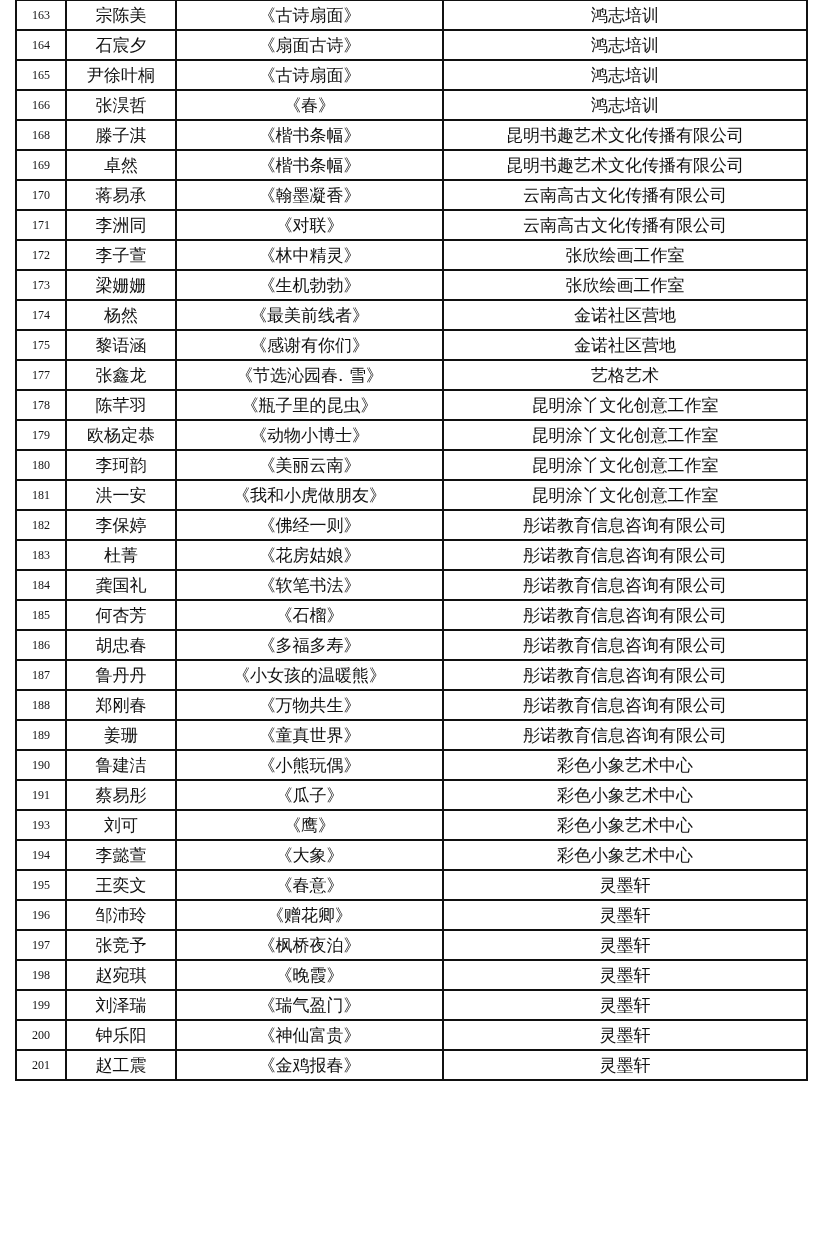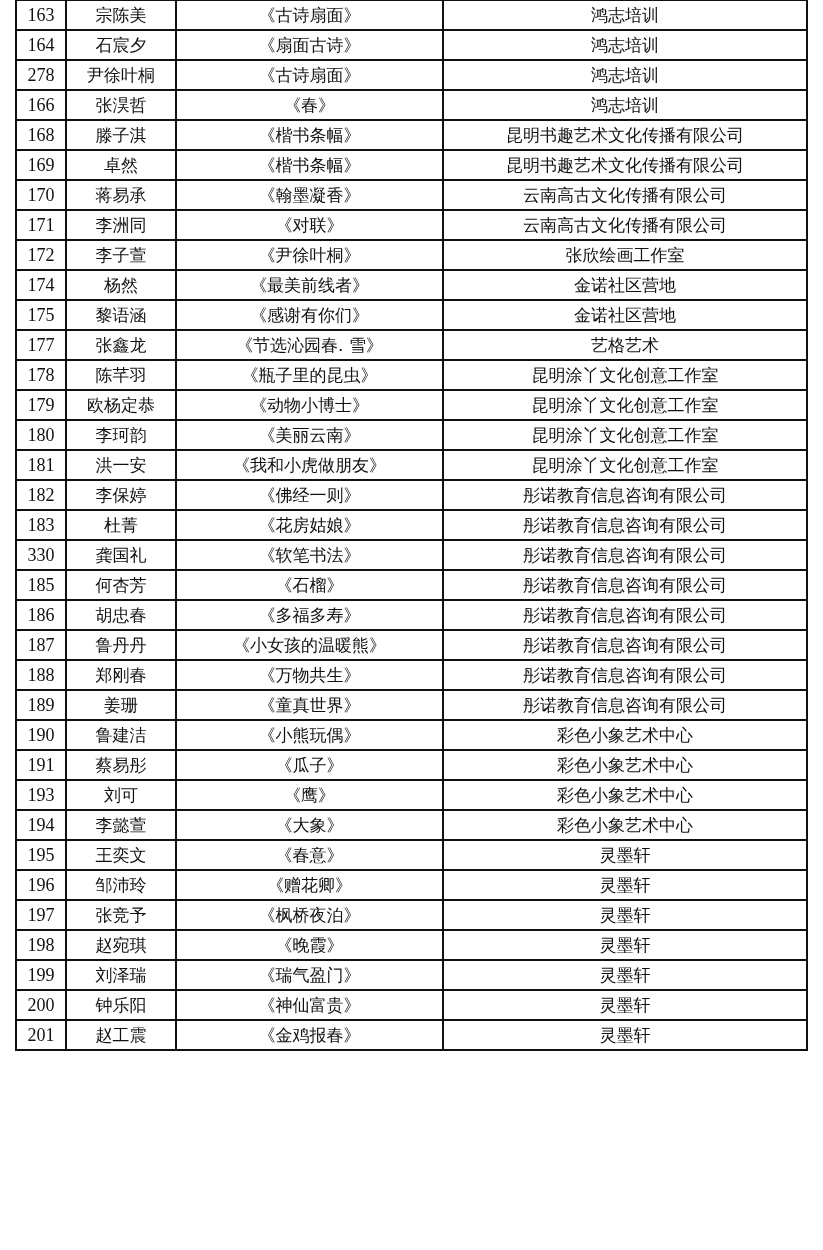--- a/index.html
+++ b/index.html
@@ -2,21 +2,21 @@
 <html><head>
 <meta charset="utf-8">
 <style>
   html, body { margin: 0; padding: 0; background: #ffffff; }
   body { width: 823px; height: 1250px; overflow: hidden; position: relative;
          font-family: "DejaVu Serif", "Liberation Serif", serif; color: #111; }
   .sheet { position: absolute; left: 15px; top: -1px; }
   table { border-collapse: collapse; table-layout: fixed; }
   td { border: 2px solid #111; height: 28px; padding: 0; text-align: center;
        vertical-align: middle; font-size: 17px; line-height: 28px; white-space: nowrap; overflow: hidden; }
-  td.no { font-family: "Liberation Serif", "DejaVu Serif", serif; font-size: 18px; }
+  td.no { font-family: "Liberation Serif", "DejaVu Serif", serif; font-size: 12px; }
   col.c1 { width: 50px; } col.c2 { width: 110px; } col.c3 { width: 267px; } col.c4 { width: 364px; }
 </style>
 </head>
 <body>
 
 <div class="sheet">
   <table>
     <colgroup>
         <col class="c1">
         <col class="c2">
@@ -30,21 +30,21 @@
           <td>《古诗扇面》</td>
           <td>鸿志培训</td>
         </tr>
         <tr>
           <td class="no">164</td>
           <td>石宸夕</td>
           <td>《扇面古诗》</td>
           <td>鸿志培训</td>
         </tr>
         <tr>
-          <td class="no">278</td>
+          <td class="no">165</td>
           <td>尹徐叶桐</td>
           <td>《古诗扇面》</td>
           <td>鸿志培训</td>
         </tr>
         <tr>
           <td class="no">166</td>
           <td>张淏哲</td>
           <td>《春》</td>
           <td>鸿志培训</td>
         </tr>
@@ -68,21 +68,27 @@
         </tr>
         <tr>
           <td class="no">171</td>
           <td>李洲同</td>
           <td>《对联》</td>
           <td>云南高古文化传播有限公司</td>
         </tr>
         <tr>
           <td class="no">172</td>
           <td>李子萱</td>
-          <td>《尹徐叶桐》</td>
+          <td>《林中精灵》</td>
+          <td>张欣绘画工作室</td>
+        </tr>
+        <tr>
+          <td class="no">173</td>
+          <td>梁姗姗</td>
+          <td>《生机勃勃》</td>
           <td>张欣绘画工作室</td>
         </tr>
         <tr>
           <td class="no">174</td>
           <td>杨然</td>
           <td>《最美前线者》</td>
           <td>金诺社区营地</td>
         </tr>
         <tr>
           <td class="no">175</td>
@@ -126,21 +132,21 @@
           <td>《佛经一则》</td>
           <td>彤诺教育信息咨询有限公司</td>
         </tr>
         <tr>
           <td class="no">183</td>
           <td>杜菁</td>
           <td>《花房姑娘》</td>
           <td>彤诺教育信息咨询有限公司</td>
         </tr>
         <tr>
-          <td class="no">330</td>
+          <td class="no">184</td>
           <td>龚国礼</td>
           <td>《软笔书法》</td>
           <td>彤诺教育信息咨询有限公司</td>
         </tr>
         <tr>
           <td class="no">185</td>
           <td>何杏芳</td>
           <td>《石榴》</td>
           <td>彤诺教育信息咨询有限公司</td>
         </tr>

